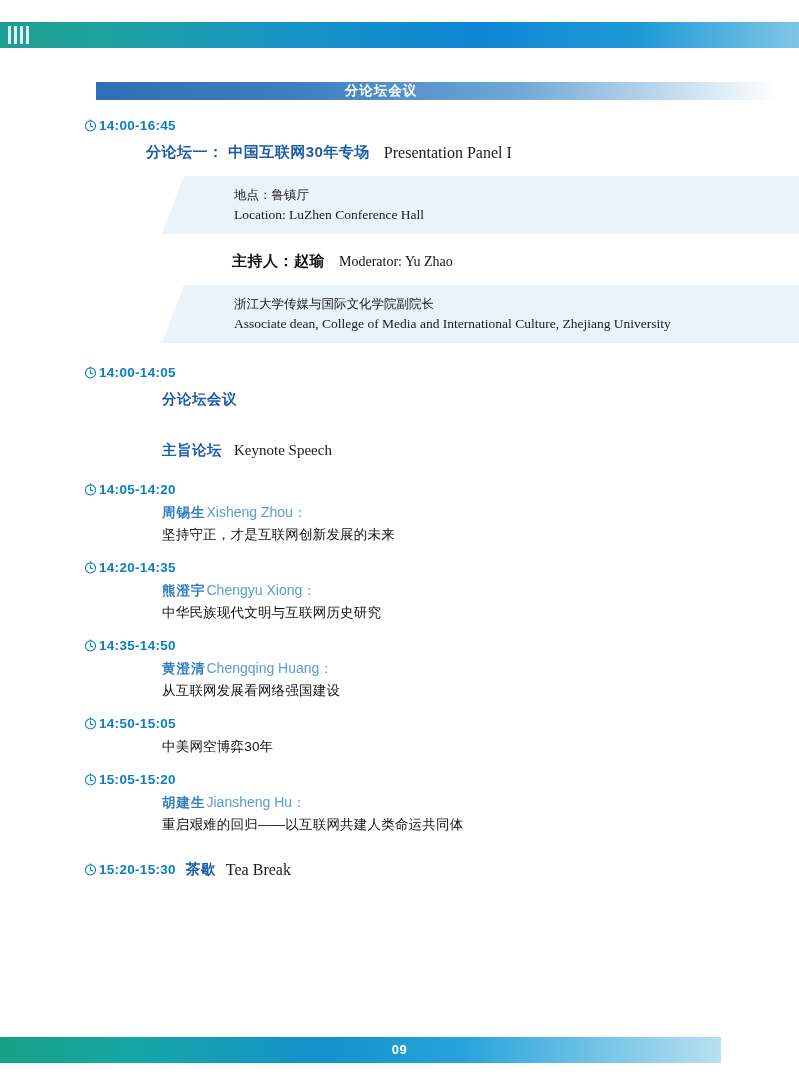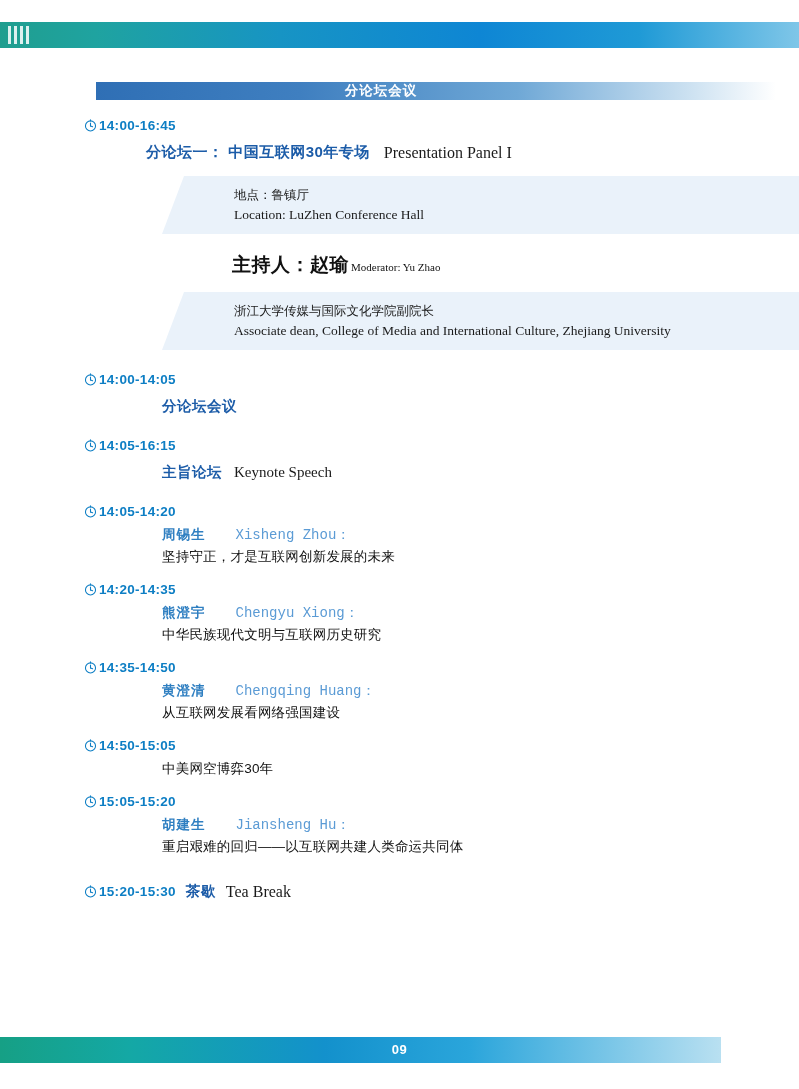--- a/index.html
+++ b/index.html
@@ -145,31 +145,31 @@
   .info-block .line.cn { font-family: "Liberation Sans", sans-serif; }
   .info-block .line.en { font-family: "Liberation Serif", serif; font-size: 13.5px; }
 
   .moderator-line {
     margin-top: 18px;
     margin-left: 148px;
     display: flex;
     align-items: baseline;
   }
   .moderator-cn {
-    font-size: 19px;
+    font-size: 15px;
     font-weight: bold;
     color: #111;
     letter-spacing: .5px;
     text-align: right;
   }
   .moderator-en {
     font-family: "Liberation Serif", serif;
-    font-size: 11px;
+    font-size: 14px;
     color: #111;
-    margin-left: 2px;
+    margin-left: 14px;
   }
 
   .sub-head {
     margin-top: 10px;
     margin-left: 78px;
     display: flex;
     align-items: baseline;
   }
   .sub-head-cn {
     color: #1c5ca8;
@@ -184,33 +184,32 @@
     margin-left: 12px;
   }
 
   .speaker-block {
     margin-left: 78px;
     margin-top: 7px;
   }
   .speaker-name-row {
     display: flex;
     align-items: flex-start;
-    gap: 8px;
   }
   .speaker-cn {
     color: #2f7fc1;
     font-size: 13.5px;
     font-weight: bold;
     letter-spacing: 1px;
   }
   .speaker-en {
     color: #5b9bd5;
-    font-family: Liberation Mono, monospace;
+    font-family: Liberation Sans, sans-serif;
     font-size: 14px;
-    margin-left: 22px;
+    margin-left: 1px;
   }
   .speaker-topic {
     margin-top: 4px;
     font-size: 13.5px;
     color: #111;
     letter-spacing: .2px;
   }
 
   .gap-lg { height: 22px; }
   .gap-md { height: 16px; }
@@ -296,31 +295,20 @@
     </span>
     <span>14:00-14:05</span>
   </div>
   <div class="sub-head">
     <span class="sub-head-cn">分论坛会议</span>
     <span class="sub-head-en"></span>
   </div>
 
   <div class="gap-lg"></div>
 
-  <div class="time-row">
-    <span class="clock-icon">
-      <svg width="13" height="13" viewBox="0 0 16 16">
-        <circle cx="8" cy="8.5" r="6.2" fill="none" stroke="#0d7ec4" stroke-width="1.3"></circle>
-        <line x1="8" y1="8.5" x2="8" y2="5" stroke="#0d7ec4" stroke-width="1.3" stroke-linecap="round"></line>
-        <line x1="8" y1="8.5" x2="10.6" y2="9.6" stroke="#0d7ec4" stroke-width="1.3" stroke-linecap="round"></line>
-        <line x1="8" y1="1" x2="8" y2="2.4" stroke="#0d7ec4" stroke-width="1.3" stroke-linecap="round"></line>
-      </svg>
-    </span>
-    <span>14:05-16:15</span>
-  </div>
   <div class="sub-head">
     <span class="sub-head-cn">主旨论坛</span>
     <span class="sub-head-en">Keynote Speech</span>
   </div>
 
   <div class="gap-lg"></div>
 
   <div class="time-row">
     <span class="clock-icon">
       <svg width="13" height="13" viewBox="0 0 16 16">

